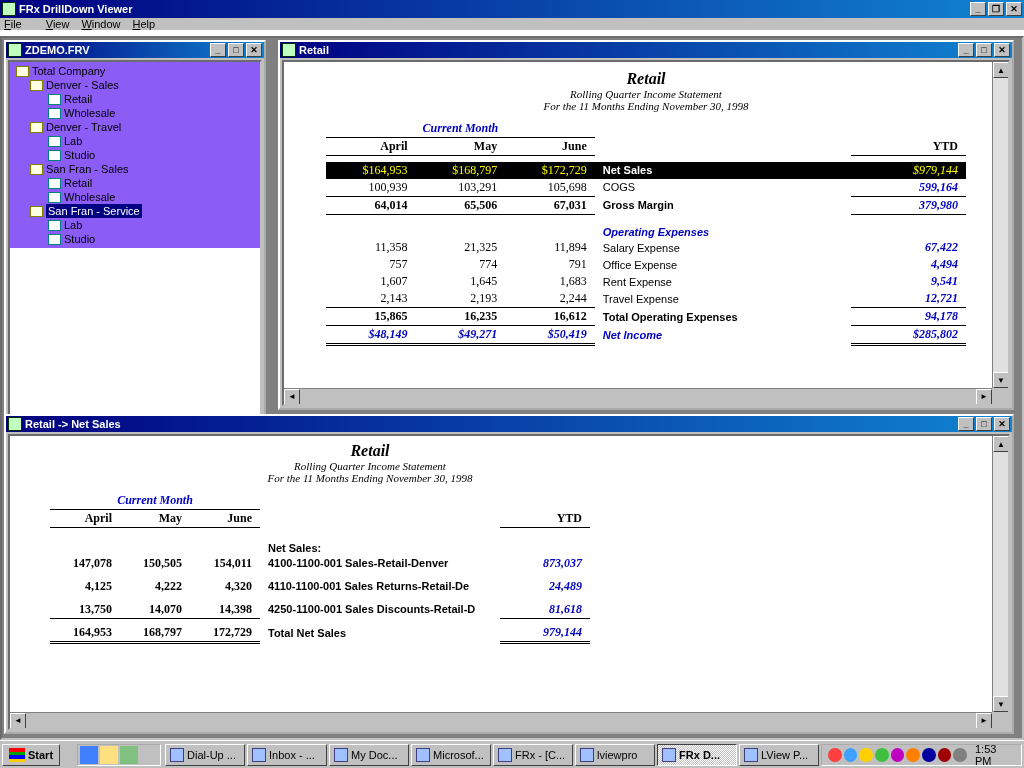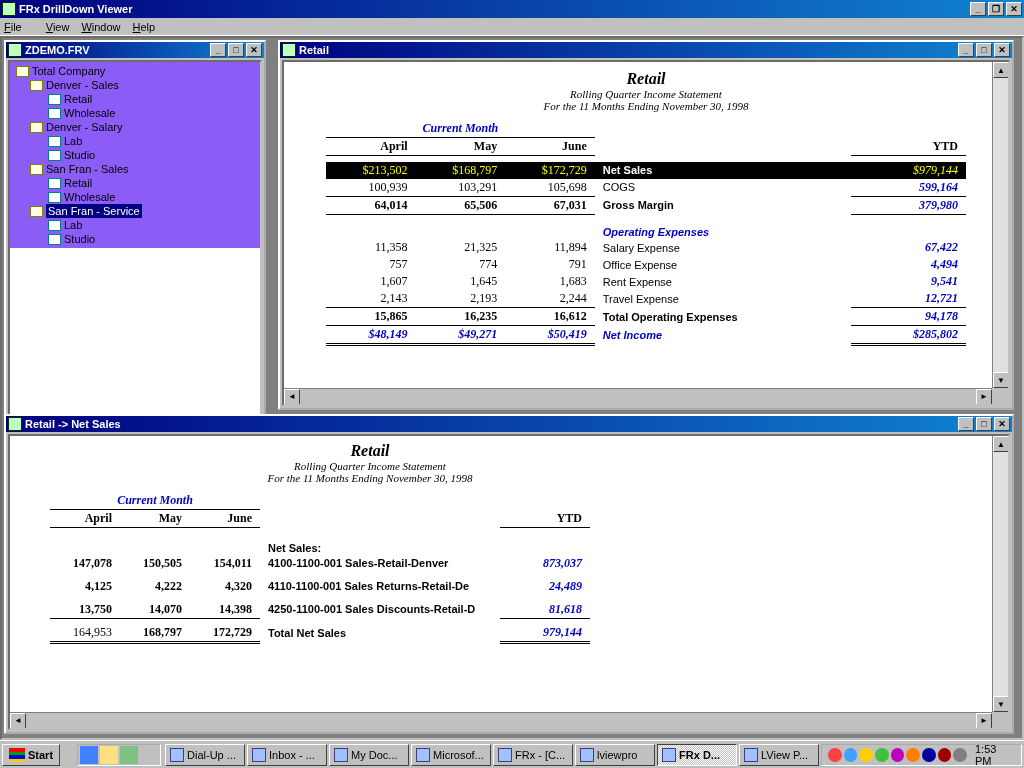--- a/index.html
+++ b/index.html
@@ -34,21 +34,21 @@
   font-size: 9px;
   display: flex; align-items: center; justify-content: center;
   color: #000;
 }
 .menubar {
   background: #c0c0c0;
   height: 18px;
   display: flex;
   align-items: center;
   padding: 0 4px;
-  border-bottom: 1px solid #ffffff;
+  border-bottom: 6px solid #ffffff;
 }
 .menubar span { margin-right: 12px; }
 .menubar span u { text-decoration: underline; }
 .mdi-area {
   background: #808080;
   position: relative;
   height: calc(768px - 18px - 18px - 28px);
   border: 2px inset #c0c0c0;
 }
 .childwin {
@@ -178,21 +178,21 @@
         <div class="node l2">
             <span class="ico page"></span>
             <span>Retail</span>
           </div>
         <div class="node l2">
             <span class="ico page"></span>
             <span>Wholesale</span>
           </div>
         <div class="node l1">
             <span class="ico"></span>
-            <span>Denver - Salary</span>
+            <span>Denver - Travel</span>
           </div>
         <div class="node l2">
             <span class="ico page"></span>
             <span>Lab</span>
           </div>
         <div class="node l2">
             <span class="ico page"></span>
             <span>Studio</span>
           </div>
         <div class="node l1">
@@ -248,21 +248,21 @@
             <th style="width:70px;">April</th>
             <th style="width:70px;">May</th>
             <th style="width:70px;">June</th>
             <th class="lbl" style="width:200px;border-bottom:none;"></th>
             <th style="width:90px;">YTD</th>
           </tr>
           <tr>
                 <td colspan="5" style="height:6px;"></td>
               </tr>
           <tr class="hl">
-            <td>$213,502</td>
+            <td>$164,953</td>
             <td>$168,797</td>
             <td>$172,729</td>
             <td class="lbl">Net Sales</td>
             <td style="color:#ffff00;font-style:italic;">$979,144</td>
           </tr>
           <tr>
             <td class="bb">100,939</td>
             <td class="bb">103,291</td>
             <td class="bb">105,698</td>
             <td class="lbln">COGS</td>
@@ -398,21 +398,21 @@
                 <td class="bb" style="font-weight:bold;">13,750</td>
                 <td class="bb" style="font-weight:bold;">14,070</td>
                 <td class="bb" style="font-weight:bold;">14,398</td>
                 <td class="lbl">4250-1100-001 Sales Discounts-Retail-D</td>
                 <td class="ytd bb">81,618</td>
               </tr>
           <tr>
                 <td colspan="5" style="height:6px;"></td>
               </tr>
           <tr>
-                <td class="db" style="font-weight:normal;">164,953</td>
+                <td class="db" style="font-weight:bold;">164,953</td>
                 <td class="db" style="font-weight:bold;">168,797</td>
                 <td class="db" style="font-weight:bold;">172,729</td>
                 <td class="lbl">Total Net Sales</td>
                 <td class="ytd db">979,144</td>
               </tr>
         </tbody>
           </table>
       </div>
       <div class="scrollbar-v">
           <div class="sb-btn">▲</div>

